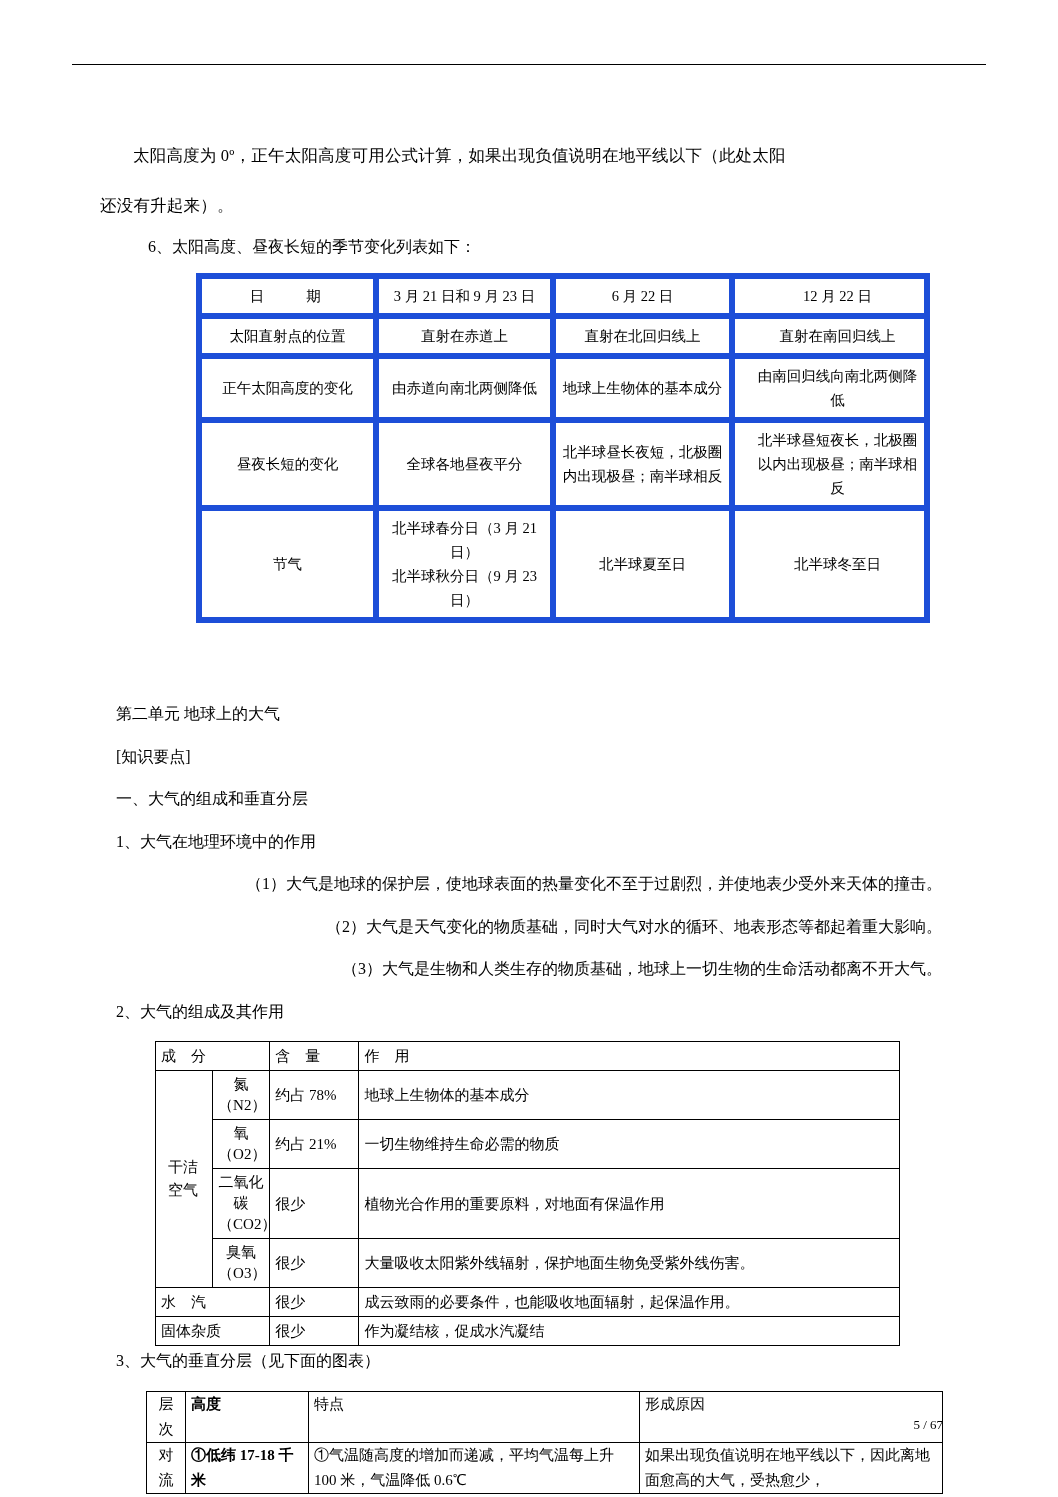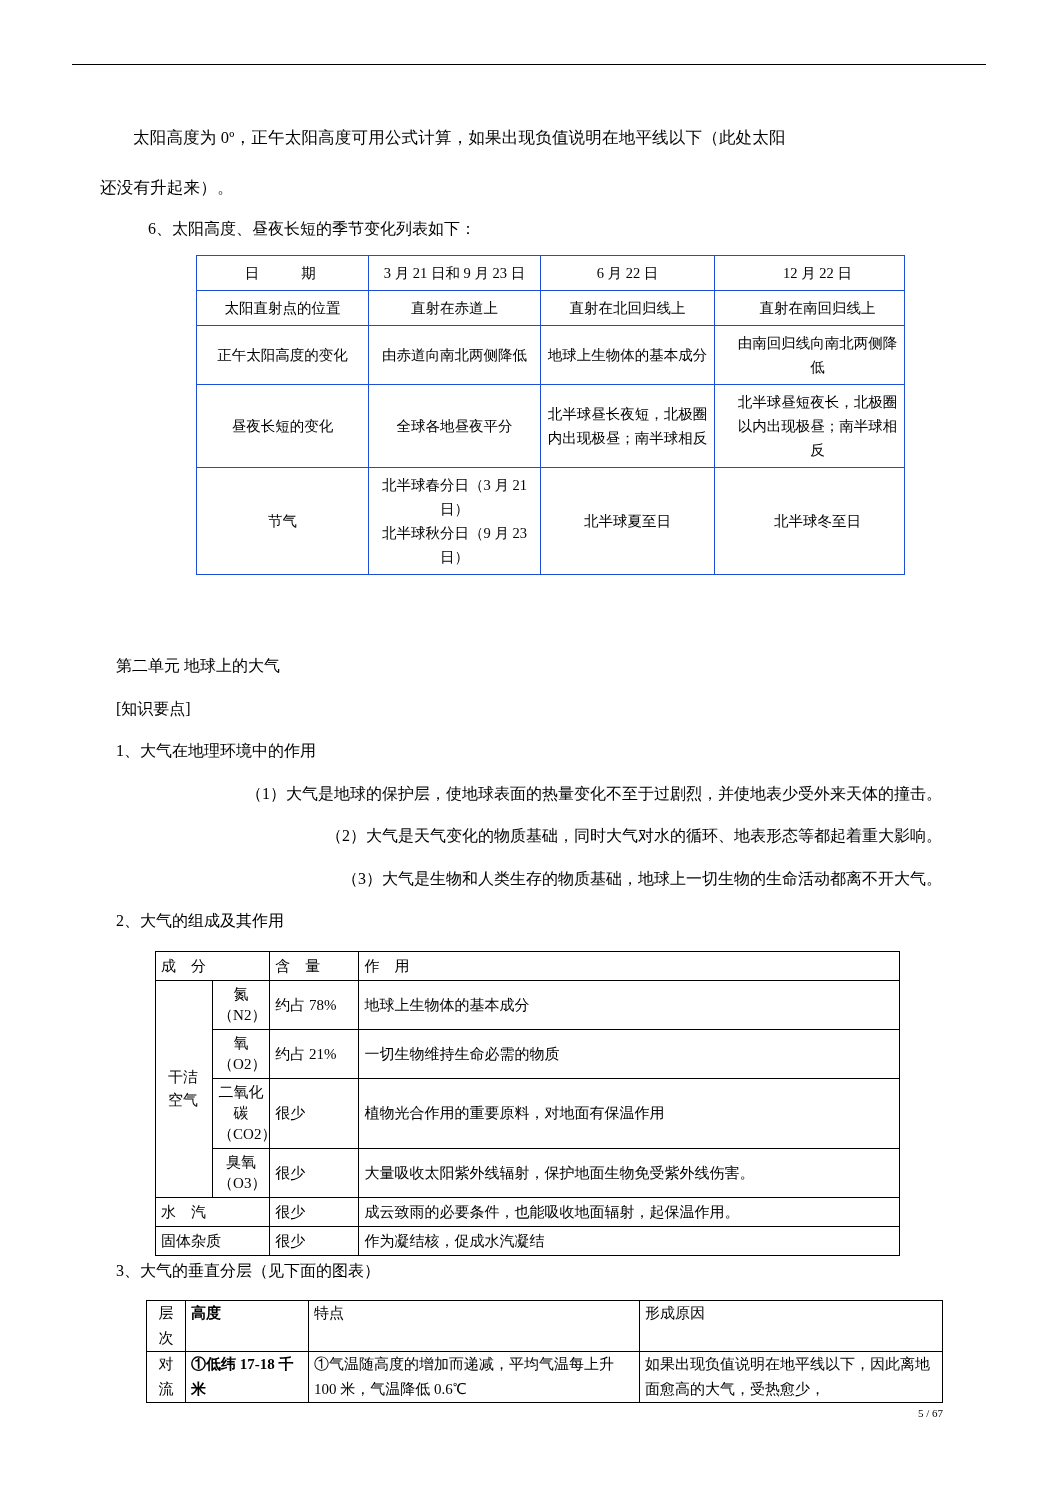--- a/index.html
+++ b/index.html
@@ -22,21 +22,21 @@
   .rule-top {
     position: absolute;
     left: 72px;
     right: 72px;
     top: 64px;
     border-top: 1px solid #000;
   }
   .content {
     position: absolute;
     left: 100px;
-    top: 113px;
+    top: 131px;
     width: 858px;
   }
 
   
   .para-indent {
     font-size: 16.5px;
     line-height: 50px;
     text-indent: 2em;
     margin: 0;
     letter-spacing: 0.2px;
@@ -59,21 +59,21 @@
     border-collapse: collapse;
     table-layout: fixed;
   }
   .t1 {
     margin-top: 10px;
     margin-left: 96px;
     width: 656px;
     font-size: 14.5px;
   }
   .t1 td {
-    border: 1px solid #1d4ed8;
+    border: 6px solid #1d4ed8;
     text-align: center;
     vertical-align: middle;
     padding: 5px 4px;
     line-height: 24px;
   }
   .t1 .c0 { width: 163px; }
   .t1 .c1 { width: 163px; }
   .t1 .c2 { width: 165px; }
   .t1 .c3 { width: 165px; padding-left: 20px; }
   .hdr-sp { letter-spacing: 0.3em; }
@@ -122,22 +122,22 @@
     line-height: 25px;
   }
   .t3 .m1 { width: 28px; text-align: center; }
   .t3 .m2 { width: 112px; font-weight: bold; }
   .t3 .m3 { width: 320px; }
   .t3 .m4 { width: 292px; }
 
   .footer {
     position: absolute;
     right: 115px;
-    bottom: 78px;
-    font-size: 11px;
+    bottom: 64px;
+    font-size: 13px;
   }
 </style>
 </head>
 <body>
 
 <div class="page">
   <div class="rule-top"></div>
 
   <div class="content">
 
@@ -177,20 +177,21 @@
 北半球秋分日（9 月 23 日）</td>
           <td class="c2">北半球夏至日</td>
           <td class="c3">北半球冬至日</td>
         </tr>
       </tbody>
     </table>
 
     <div class="block2">
       <p class="ln">第二单元 地球上的大气</p>
       <p class="ln">[知识要点]</p>
+      <p class="ln">一、大气的组成和垂直分层</p>
       <p class="ln">1、大气在地理环境中的作用</p>
       <p class="ln ind1">（1）大气是地球的保护层，使地球表面的热量变化不至于过剧烈，并使地表少受外来天体的撞击。</p>
       <p class="ln ind1">（2）大气是天气变化的物质基础，同时大气对水的循环、地表形态等都起着重大影响。</p>
       <p class="ln ind1">（3）大气是生物和人类生存的物质基础，地球上一切生物的生命活动都离不开大气。</p>
       <p class="ln">2、大气的组成及其作用</p>
     </div>
 
     <table class="t2">
       <tbody>
         <tr>

